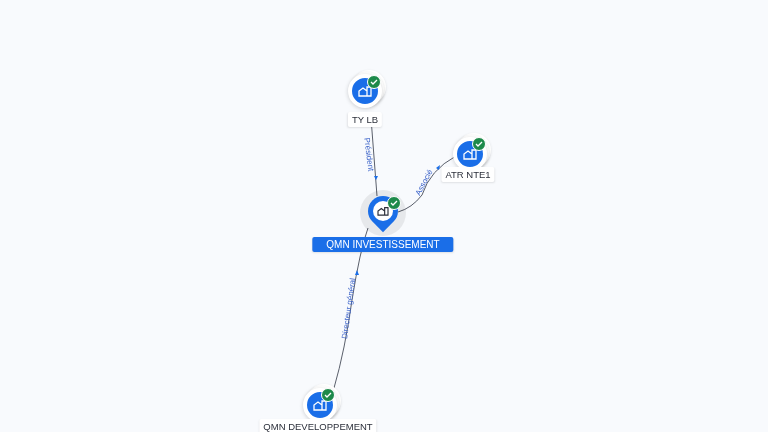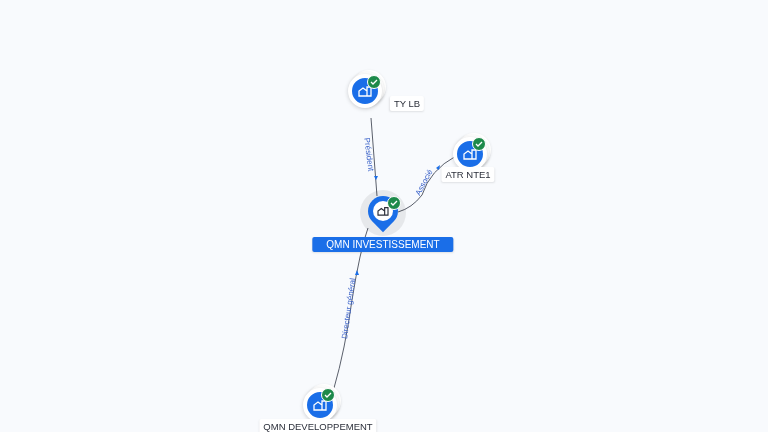--- a/index.html
+++ b/index.html
@@ -80,21 +80,21 @@
     <div class="circle" style="left:0;top:2px;">
       <svg width="14" height="12" viewBox="0 0 14 12">
           <path d="M1 11 V6 L5 3 L9 6 V11 Z M9 11 V2 H13 V11 Z" fill="none" stroke="#fff" stroke-width="1.3"></path>
         </svg>
     </div>
     <div class="check" style="left:19px;top:3px;">
       <svg width="8" height="6" viewBox="0 0 8 6">
           <path d="M1 3 L3 5 L7 1" stroke="#fff" stroke-width="1.3" fill="none"></path>
         </svg>
     </div>
-    <div class="label" style="left:17px;top:24px;margin-left:42px;">TY LB</div>
+    <div class="label" style="left:17px;top:40px;">TY LB</div>
   </div>
 
   <div class="node" style="left:453px;top:135px;">
     <div class="stack" style="left:4px;top:-2px;"></div>
     <div class="stack" style="left:2px;top:0px;"></div>
     <div class="circle" style="left:0;top:2px;">
       <svg width="14" height="12" viewBox="0 0 14 12">
           <path d="M1 11 V6 L5 3 L9 6 V11 Z M9 11 V2 H13 V11 Z" fill="none" stroke="#fff" stroke-width="1.3"></path>
         </svg>
     </div>

